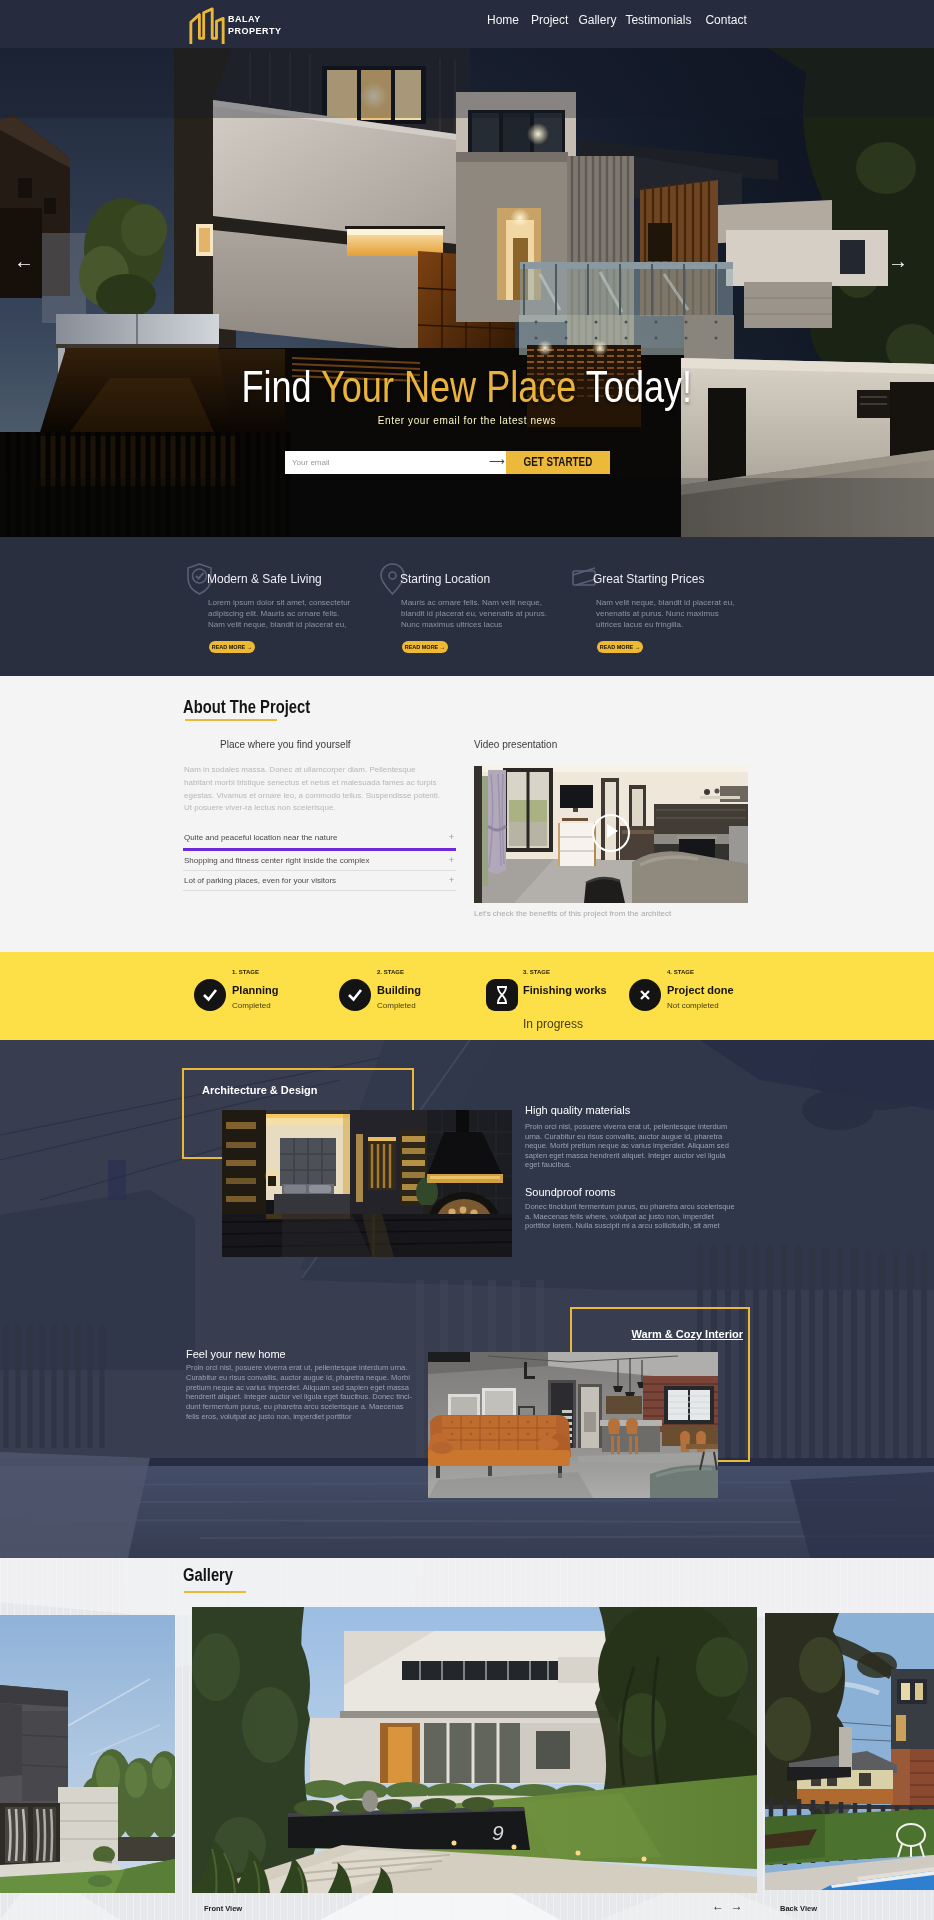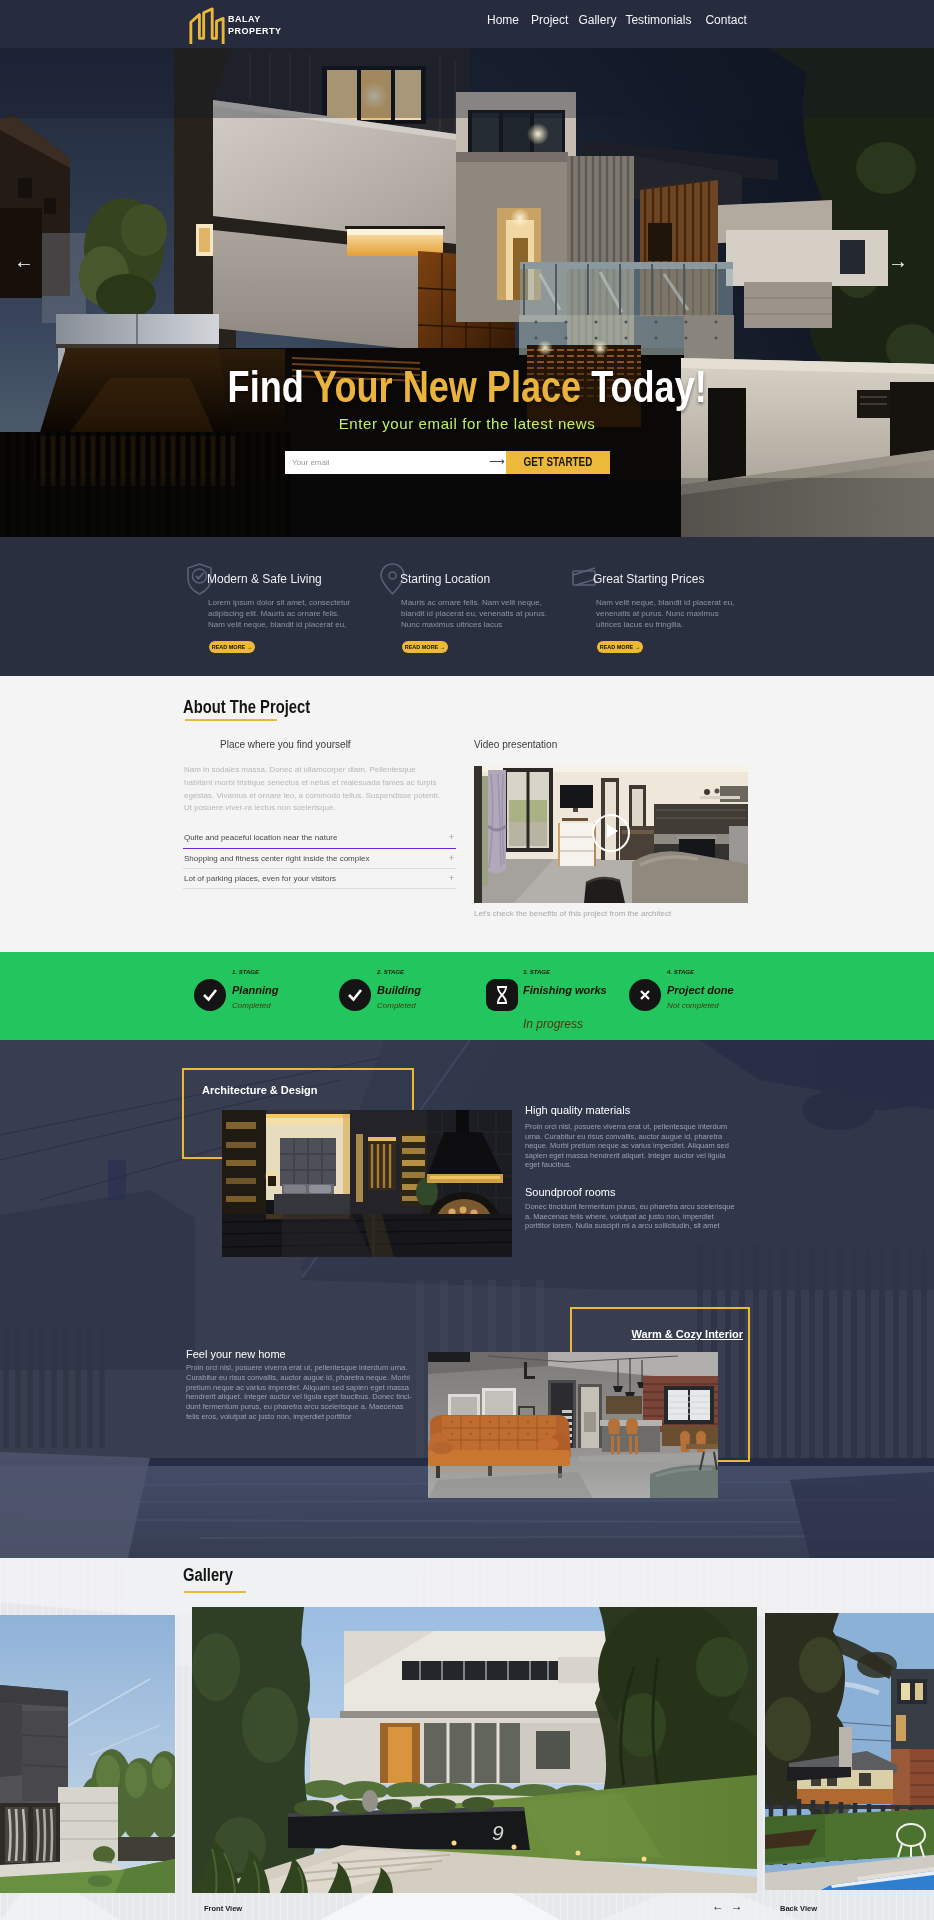--- a/index.html
+++ b/index.html
@@ -308,23 +308,23 @@
     <rect x="56" y="296" width="163" height="4" fill="#3c3831"></rect>
     <rect x="58" y="300" width="7" height="84" fill="#a8acb2"></rect>
     <rect x="212" y="300" width="6" height="60" fill="#8f958d"></rect>
 
     <polygon points="66,300 218,300 232,384 40,384" fill="url(#driveG)"></polygon>
     <polygon points="110,330 190,330 214,384 70,384" fill="#5e3c10" opacity="0.25"></polygon>
     <rect x="0" y="0" width="934" height="70" fill="#131a29" opacity="0.35"></rect>
     <rect x="0" y="430" width="934" height="59" fill="#05060a" opacity="0.25"></rect>
   </svg>
 
-  <div class="abs" style="left:0;top:362px;width:934px;text-align:center;font-weight:bold;font-size:44px;color:#fff;text-shadow:0 2px 4px rgba(0,0,0,0.45);"><span class="cond" style="transform-origin:center;">Find <span style="color:#eab43c;">Your New Place</span> Today!</span></div>
-
-  <div class="abs" style="left:0;top:415px;width:934px;text-align:center;font-size:15px;color:#bef264;letter-spacing:0.6px;">Enter your email for the latest news</div>
+  <div class="abs" style="left:0;top:362px;width:934px;text-align:center;font-weight:normal;font-size:44px;color:#fff;text-shadow:0 2px 4px rgba(0,0,0,0.45);"><span class="cond" style="transform-origin:center;">Find <span style="color:#eab43c;">Your New Place</span> Today!</span></div>
+
+  <div class="abs" style="left:0;top:415px;width:934px;text-align:center;font-size:10px;color:#fef9c3;letter-spacing:0.6px;">Enter your email for the latest news</div>
 
   <div class="abs" style="left:285px;top:451px;width:221px;height:23px;background:#fff;"></div>
   <div class="abs" style="left:292px;top:458px;font-size:8px;color:#999;">Your email</div>
   <div class="abs" style="left:489px;top:455px;font-size:11px;color:#444;">⟶</div>
 
   <div class="abs" style="left:506px;top:451px;width:104px;height:23px;background:#edb93a;color:#171411;font-weight:bold;font-size:12px;text-align:center;line-height:23px;"><span class="cond" style="transform-origin:center;">GET STARTED</span></div>
 
   <div class="abs" style="left:14px;top:250px;color:#fff;font-size:20px;">←</div>
 
   <div class="abs" style="left:888px;top:250px;color:#fff;font-size:20px;">→</div>
@@ -384,21 +384,21 @@
 
   <div class="abs" style="left:183px;top:21px;font-weight:bold;font-size:18px;color:#141414;"><span class="cond">About The Project</span></div>
 
   <div class="abs" style="left:185px;top:43px;width:92px;height:2px;background:#eab93a;"></div>
 
   <div class="abs" style="left:184px;top:63px;font-size:10px;color:#3b3b3b;padding-left:36px;">Place where you find yourself</div>
 
   <div class="abs" style="left:184px;top:88px;width:262px;font-size:8px;line-height:12.8px;color:#b7b7b7;">Nam in sodales massa. Donec at ullamcorper diam. Pellentesque habitant morbi tristique senectus et netus et malesuada fames ac turpis egestas. Vivamus et ornare leo, a commodo tellus. Suspendisse potenti. Ut posuere viver-ra lectus non scelerisque.</div>
 
   <div class="abs" style="left:183px;top:153px;width:273px;">
-    <div style="border-bottom:1px solid #6d28d9;height:19px;font-size:8px;color:#4a4a4a;position:relative;">
+    <div style="border-bottom:3px solid #6d28d9;height:19px;font-size:8px;color:#4a4a4a;position:relative;">
           <span style="position:absolute;left:1px;top:4px;">Quite and peaceful location near the nature</span>
           <span style="position:absolute;right:2px;top:3px;color:#999;font-size:9px;">+</span>
         </div>
     <div style="border-bottom:1px solid #ddd;height:19px;font-size:8px;color:#4a4a4a;position:relative;">
           <span style="position:absolute;left:1px;top:5px;">Shopping and fitness center right inside the complex</span>
           <span style="position:absolute;right:2px;top:4px;color:#999;font-size:9px;">+</span>
         </div>
     <div style="border-bottom:1px solid #ddd;height:19px;font-size:8px;color:#4a4a4a;position:relative;">
           <span style="position:absolute;left:1px;top:5px;">Lot of parking places, even for your visitors</span>
           <span style="position:absolute;right:2px;top:4px;color:#999;font-size:9px;">+</span>
@@ -453,21 +453,21 @@
     <path d="M112,117 q16,-9 34,-2 l5,22 h-41 Z" fill="#1e1d1c"></path>
     <path d="M112,117 q16,-9 34,-2" stroke="#3a3836" stroke-width="2.5" fill="none"></path>
   </svg>
 
   <div class="abs" style="left:592px;top:138px;width:38px;height:38px;border:2.5px solid #fff;border-radius:50%;box-sizing:border-box;"></div>
   <div class="abs" style="left:607px;top:148px;width:0;height:0;border-left:11px solid #fff;border-top:7px solid transparent;border-bottom:7px solid transparent;"></div>
 
   <div class="abs" style="left:474px;top:233px;font-size:8px;color:#a8a8a8;">Let's check the benefits of this project from the architect</div>
 </div>
 
-<div class="abs" id="stages" style="left:0;top:952px;width:934px;height:88px;background:#22c55e;font-style:italic;">
+<div class="abs" id="stages" style="left:0;top:952px;width:934px;height:88px;background:#fde047;">
 
   <div class="abs" style="left:194px;top:25px;">
     <div class="abs" style="left:0;top:2px;width:32px;height:32px;background:#141414;border-radius:50%;"></div>
     <svg class="abs" style="left:8px;top:11px;" width="16" height="14" viewBox="0 0 16 14">
           <path d="M2,7 l4.5,4.5 L14,2" stroke="#fff" stroke-width="2.6" fill="none"></path>
         </svg>
     <div class="abs" style="left:38px;top:-8px;font-size:6px;font-weight:bold;color:#221c08;white-space:nowrap;">1. STAGE</div>
     <div class="abs" style="left:38px;top:7px;font-size:11px;font-weight:bold;color:#16120a;white-space:nowrap;">Planning</div>
     <div class="abs" style="left:38px;top:24px;font-size:8px;color:#473b10;white-space:nowrap;">Completed</div>
   </div>

